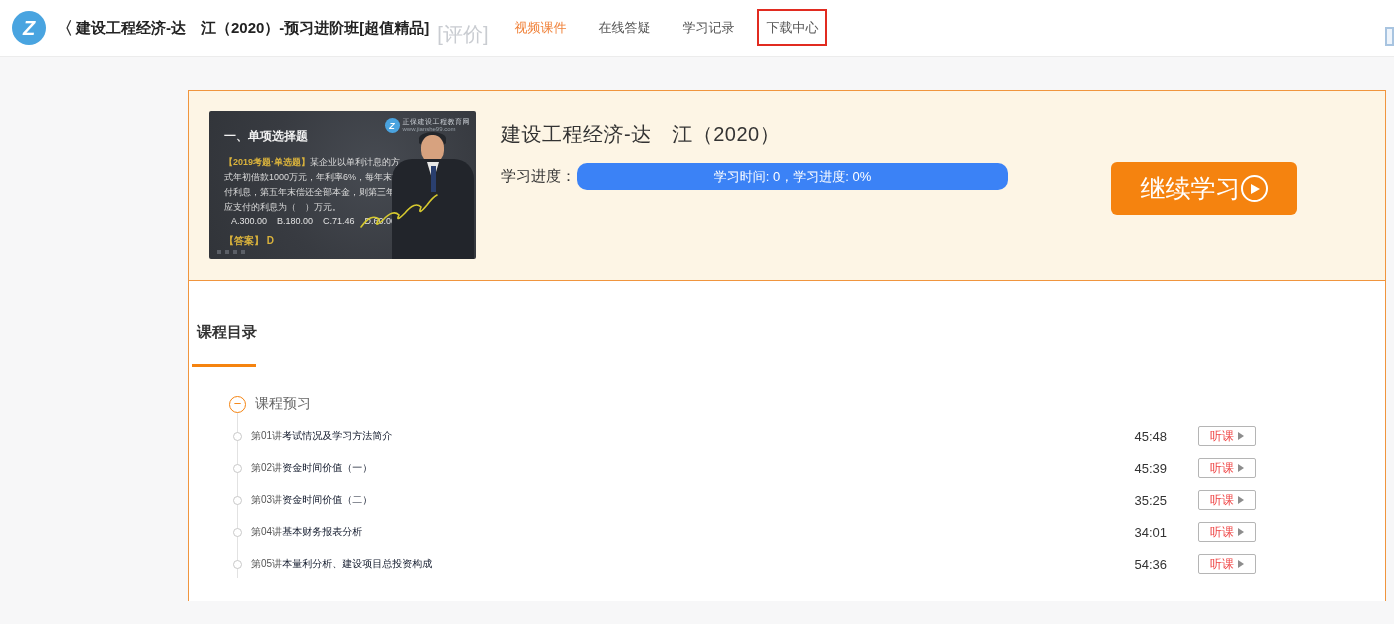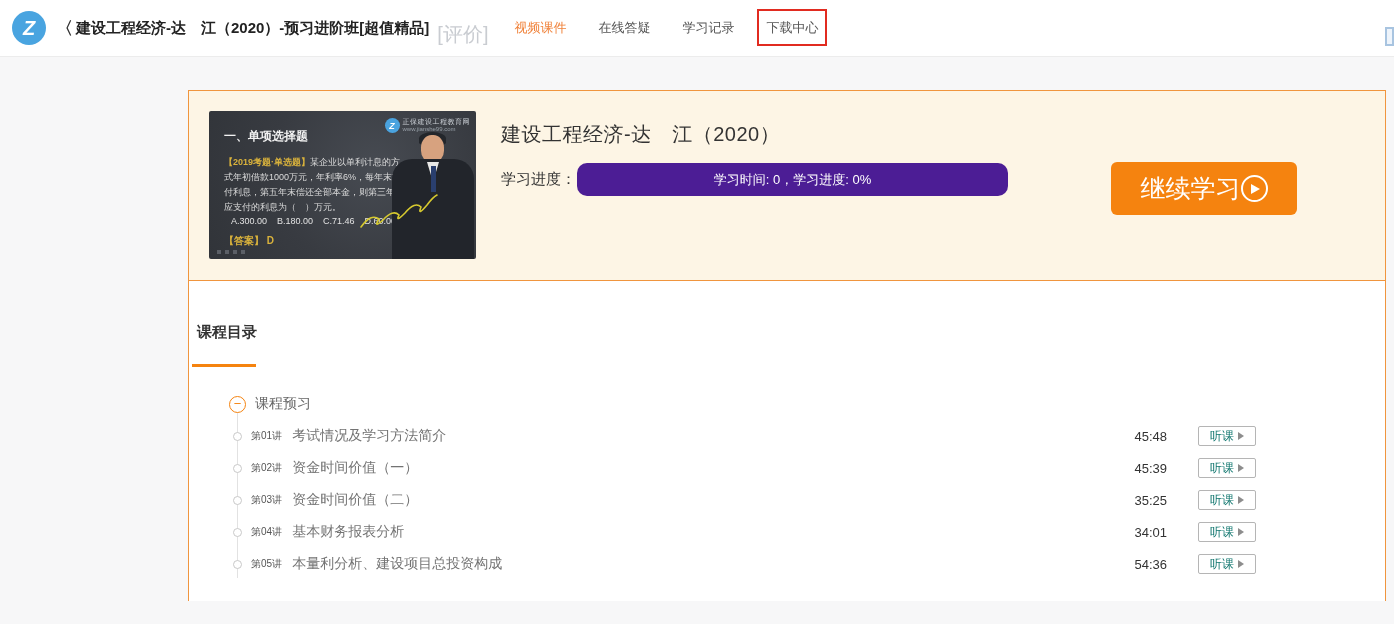--- a/index.html
+++ b/index.html
@@ -59,21 +59,21 @@
   .teacher .shirt { position:absolute; left:41px; top:27px; width:12px; height:20px;
     background:#e8e8e6; clip-path:polygon(0 0,100% 0,50% 100%); }
   .teacher .tie { position:absolute; left:45px; top:31px; width:5px; height:26px;
     background:#2a3f6e; }
   .sig { position:absolute; left:148px; top:78px; }
 
   
   .hero-title { position:absolute; left:312px; top:30px; font-size:20px; color:#333; letter-spacing:.5px; }
   .progress-row { position:absolute; left:312px; top:72px; display:flex; align-items:center; }
   .progress-label { font-size:15px; color:#333; }
-  .progress-track { width:431px; height:33px; margin-left:1px; background:#4c1d95;
+  .progress-track { width:431px; height:27px; margin-left:1px; background:#3b82f6;
     border-radius:10px; display:flex; align-items:center; justify-content:center; }
   .progress-text { font-size:13px; color:#ffffff; }
   .handout-btn { position:absolute; left:312px; top:116px; width:118px; height:37px;
     border:1px solid #f09a45; border-radius:8px; background:transparent; color:#f0823a;
     font-size:16px; cursor:pointer; font-family:inherit; }
   .continue-btn { position:absolute; left:922px; top:71px; width:186px; height:53px;
     background:#f5830f; border:none; border-radius:6px; color:#fff; font-size:25px;
     display:flex; align-items:center; justify-content:center; cursor:pointer;
     font-family:inherit; }
   .play-circle { width:27px; height:27px; border:2px solid #fff; border-radius:50%;
@@ -88,24 +88,24 @@
   .tree { position:absolute; left:0; top:107px; width:100%; }
   .tree-line { position:absolute; left:48px; top:16px; width:1px; height:174px; background:#e2e2e2; }
   .tree-row { position:relative; height:32px; display:flex; align-items:center; }
   .node-group { position:absolute; left:40px; width:17px; height:17px; border:1px solid #f5830f;
     border-radius:50%; background:#fff; color:#f5830f; font-size:13px; line-height:14px;
     text-align:center; z-index:1; cursor:pointer; }
   .node-dot { position:absolute; left:44px; width:9px; height:9px; border:1px solid #c9c9c9;
     border-radius:50%; background:#fff; z-index:1; }
   .group-label { margin-left:66px; font-size:14px; color:#666; }
   .lec-no { margin-left:62px; font-size:10px; color:#555; }
-  .lec-title { margin-left:10px; font-size:14px; color:#737373; }
+  .lec-title { margin-left:0; font-size:10px; color:#0f172a; }
   .lec-duration { position:absolute; right:218px; font-size:13px; color:#333; }
   .listen-btn { position:absolute; right:129px; width:58px; height:20px;
-    border:1px solid #b5b5b5; border-radius:2px; background:#fff; color:#0f766e;
+    border:1px solid #b5b5b5; border-radius:2px; background:#fff; color:#ef4444;
     font-size:12px; display:flex; align-items:center; justify-content:center; gap:4px;
     cursor:pointer; font-family:inherit; }
   .listen-tri { width:0; height:0; border-left:6px solid #8d8d8d;
     border-top:4px solid transparent; border-bottom:4px solid transparent; }
 </style>
 </head>
 <body>
 
 <div class="navbar">
   <div class="logo-circle">Z</div>

